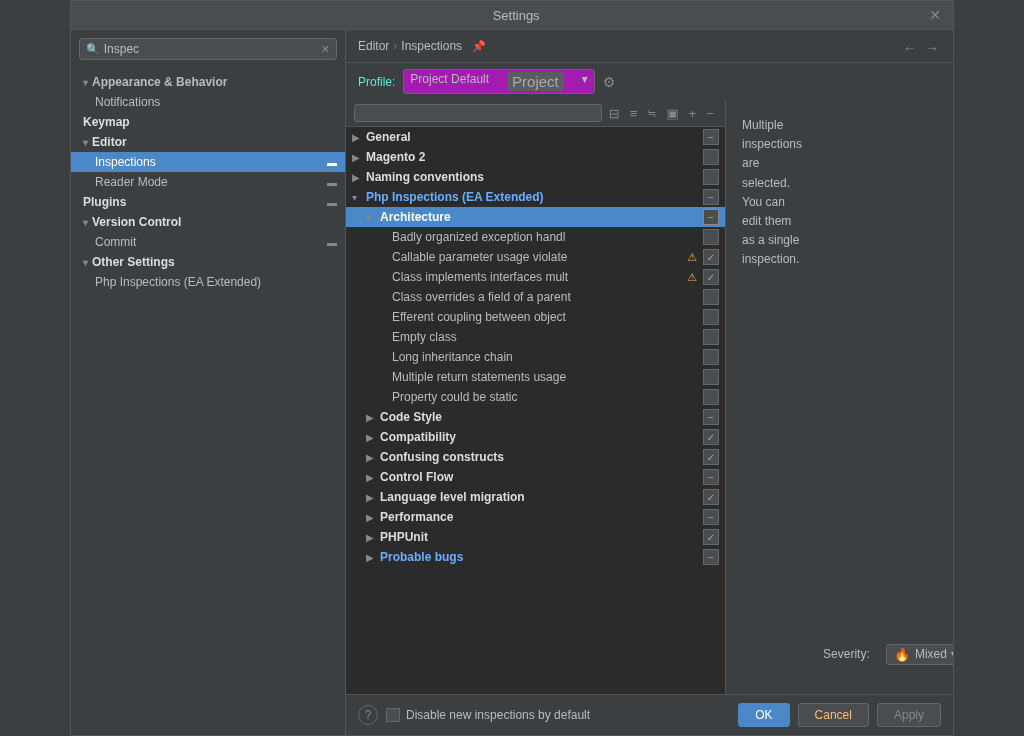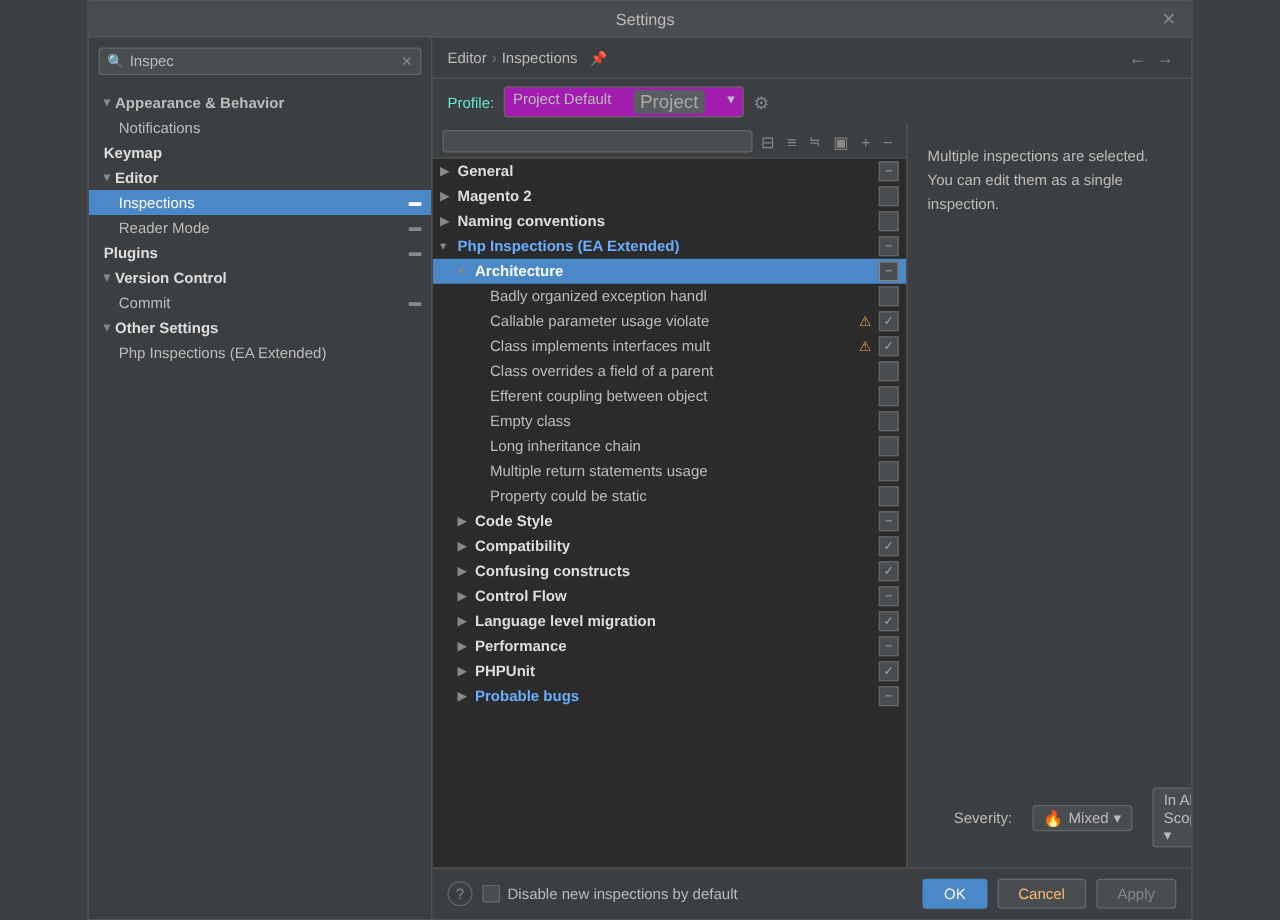--- a/index.html
+++ b/index.html
@@ -269,21 +269,21 @@
       font-size: 11px;
       margin-right: 2px;
     }
     .indent-0 { padding-left: 6px; }
     .indent-1 { padding-left: 20px; }
     .indent-2 { padding-left: 32px; }
     
     .right-panel {
       flex: 1;
       display: flex;
-      flex-direction: column;
+      flex-direction: row;
       padding: 16px;
       overflow: hidden;
     }
     .multi-select-msg {
       color: #bbbbbb;
       font-size: 12px;
       line-height: 1.6;
       max-width: 280px;
     }
     .severity-row {

